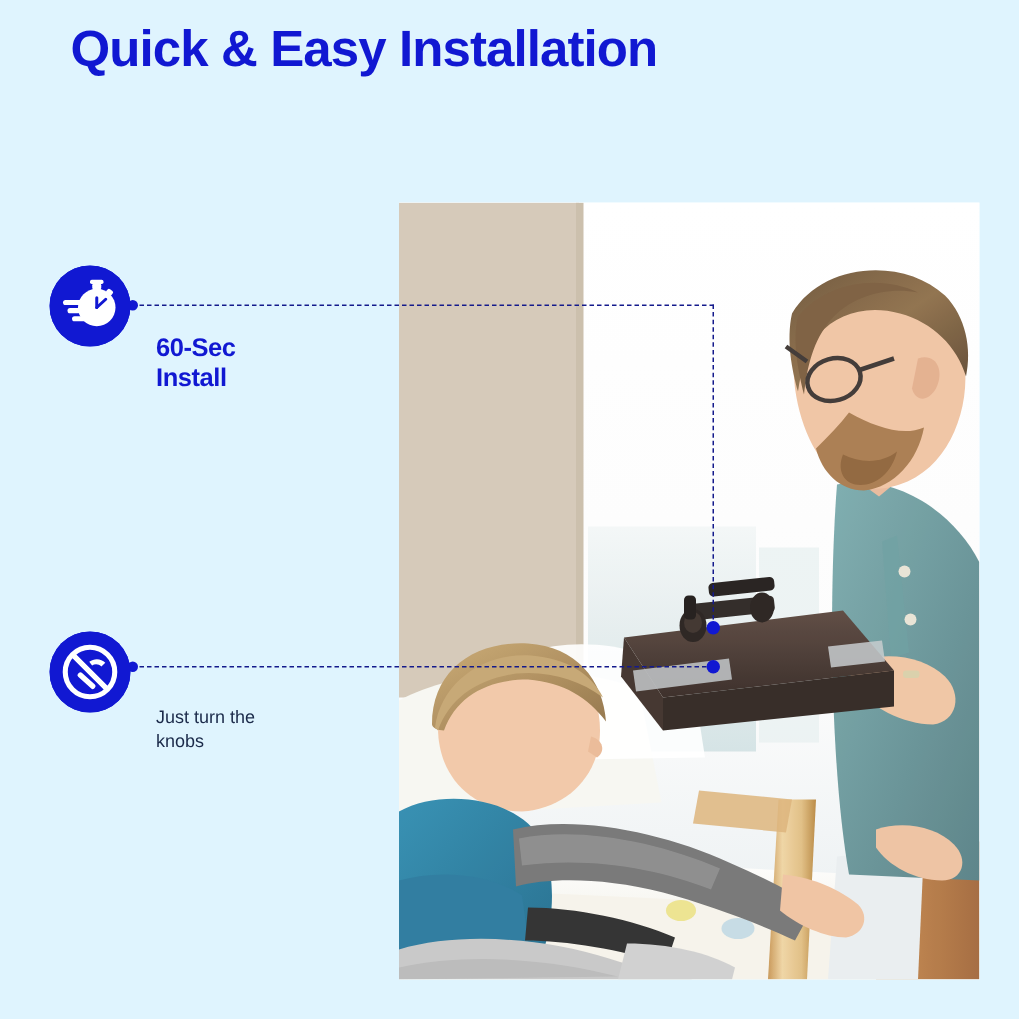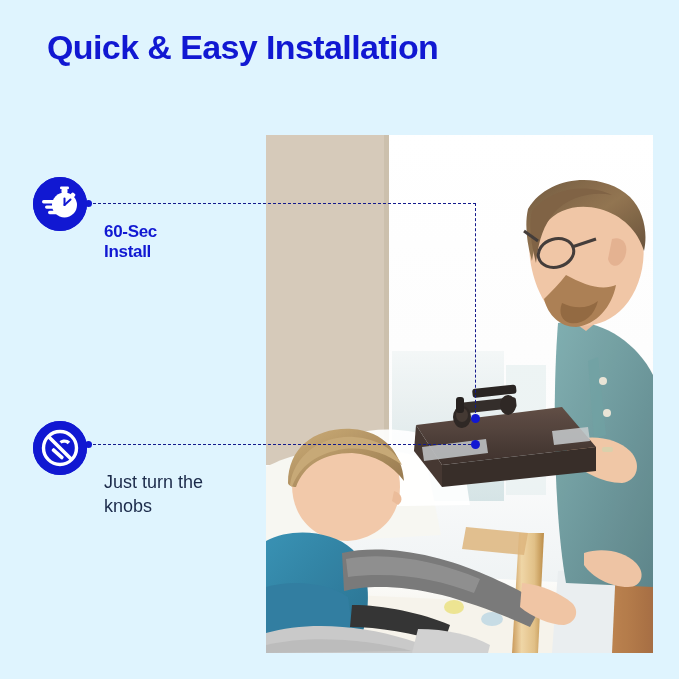--- a/index.html
+++ b/index.html
@@ -13,21 +13,21 @@
     font-family: "Liberation Sans", sans-serif;
     overflow: hidden;
     position: relative;
   }
   #page { position: absolute; inset: 0; }
 
   
   .page-title {
     position: absolute;
     left: 47px;
-    top: 28px;
+    top: 14px;
     font-size: 34px;
     font-weight: bold;
     letter-spacing: -0.6px;
     color: #1118d2;
     white-space: nowrap;
   }
 
   
   .photo {
     position: absolute;
@@ -93,21 +93,21 @@
   .feature-heading {
     font-size: 17px;
     font-weight: bold;
     line-height: 1.17;
     letter-spacing: -0.3px;
     color: #1118d2;
     white-space: pre-line;
     margin: 0;
   }
   .feature-sub {
-    font-size: 18px;
+    font-size: 12px;
     line-height: 1.35;
     color: #1b2a4a;
     white-space: pre-line;
     margin: 4px 0 0 0;
   }
   #feature1-text { left: 104px; top: 222px; }
   #feature2-text { left: 104px; top: 466px; }
 </style>
 </head>
 <body>

